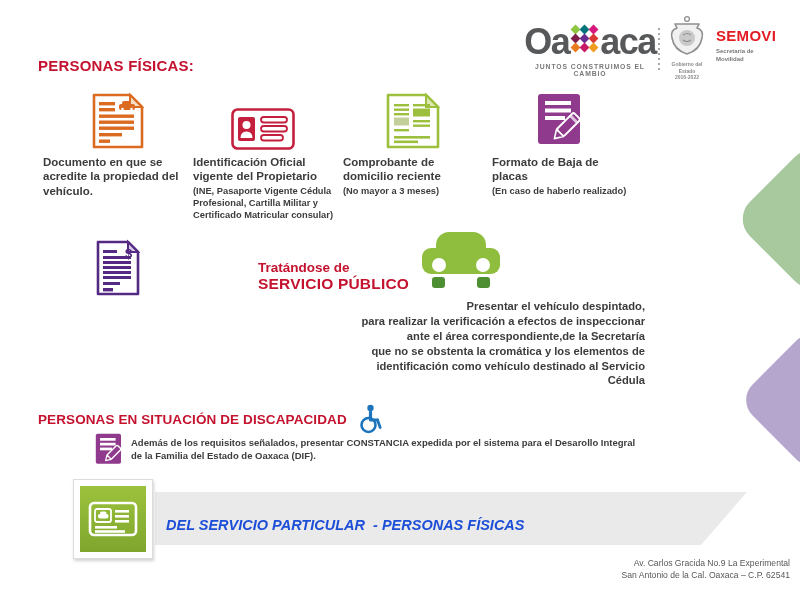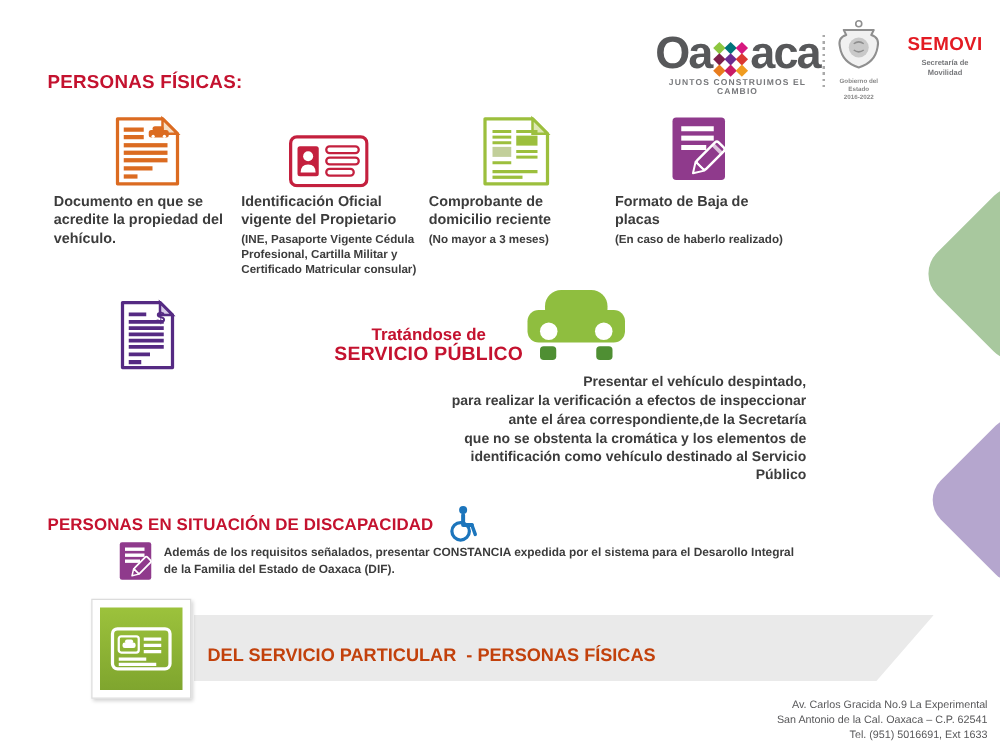--- a/index.html
+++ b/index.html
@@ -6,55 +6,55 @@
   .canvas{position:relative;width:800px;height:600px;background:#fff;overflow:hidden;
           font-family:"Liberation Sans", sans-serif;color:#3C3C3C;}
 
   
   .shape{position:absolute;transform:rotate(45deg);}
   .shape-green{left:756px;top:163px;width:112px;height:112px;background:#A8C89E;border-radius:24px;}
   .shape-purple{left:759px;top:347px;width:106px;height:106px;background:#B5A6CE;border-radius:22px;}
 
   
   .oaxaca{position:absolute;left:522px;top:24px;width:136px;text-align:center;}
-  .oaxaca .word{display:flex;align-items:flex-end;justify-content:center;line-height:1;}
+  .oaxaca .word{display:flex;align-items:flex-start;justify-content:center;line-height:1;}
   .oaxaca .word span{font-size:36px;font-weight:800;color:#57585A;letter-spacing:-1.5px;}
   .dmgrid{display:grid;grid-template-columns:repeat(3,9px);grid-auto-rows:9px;margin:0 2px;transform:translateY(1px);}
   .dmgrid i{width:7px;height:7px;margin:1px;transform:rotate(45deg);display:block;}
   .dmgrid i:nth-child(1){background:#8DC63F}.dmgrid i:nth-child(2){background:#00747A}
   .dmgrid i:nth-child(3){background:#D6187F}.dmgrid i:nth-child(4){background:#7E1F4B}
   .dmgrid i:nth-child(5){background:#6A2C91}.dmgrid i:nth-child(6){background:#DA3832}
   .dmgrid i:nth-child(7){background:#E87C1E}.dmgrid i:nth-child(8){background:#C81B67}
   .dmgrid i:nth-child(9){background:#F09C20}
   .oaxaca .tagline{margin-top:3px;font-size:6.8px;letter-spacing:0.9px;color:#77787B;font-weight:700;}
   .dotsep{position:absolute;left:658px;top:28px;height:44px;width:2px;
           background-image:repeating-linear-gradient(to bottom,#A9A9A9 0 2px,transparent 2px 5px);}
   .crest{position:absolute;left:663px;top:15px;width:48px;text-align:center;}
   .crest .cap{font-size:5px;color:#8A8A8A;line-height:1.3;font-weight:700;}
-  .semovi{position:absolute;left:716px;top:27px;width:80px;text-align:center;}
+  .semovi{position:absolute;left:716px;top:27px;width:80px;}
   .semovi .t{font-size:15px;font-weight:800;color:#E31B23;letter-spacing:0.3px;}
   .semovi .s{font-size:6px;color:#77787B;line-height:1.35;margin-top:3px;font-weight:700;}
 
   
   .h-red{position:absolute;font-weight:800;color:#C4122F;}
   .h-pf{left:38px;top:57px;font-size:15px;letter-spacing:0.2px;}
 
   
   .req-col{position:absolute;text-align:left;}
   .icon-wrap{height:62px;display:flex;align-items:flex-end;justify-content:center;margin-bottom:5px;}
   .req-title{font-size:11.5px;font-weight:700;line-height:1.25;}
   .req-note{font-size:9.3px;font-weight:700;line-height:1.3;margin-top:1px;}
   .col1{left:43px;top:88px;width:150px;}
   .col2{left:193px;top:88px;width:140px;}
   .col3{left:343px;top:88px;width:140px;}
   .col4{left:492px;top:88px;width:136px;}
 
   
   .receipt-col{left:40px;top:235px;width:155px;}
-  .sp-head{position:absolute;left:258px;top:260px;width:170px;text-align:center;}
+  .sp-head{position:absolute;left:258px;top:260px;width:170px;}
   .sp-head .l1{font-size:13.5px;font-weight:800;color:#C4122F;}
   .sp-head .l2{font-size:15.5px;font-weight:800;color:#C4122F;letter-spacing:0.2px;}
   .car-wrap{position:absolute;left:420px;top:230px;}
   .sp-par{position:absolute;left:225px;top:299px;width:420px;text-align:right;
           font-size:11.2px;font-weight:700;line-height:1.33;}
 
   
   .disc-head{position:absolute;left:38px;top:404px;display:flex;align-items:center;}
   .disc-head .txt{font-size:13.5px;font-weight:700;color:#C4122F;letter-spacing:0.1px;}
   .disc-head svg{margin-left:10px;}
@@ -62,21 +62,21 @@
   .dif-text{position:absolute;left:131px;top:437px;font-size:9.5px;font-weight:700;line-height:1.35;}
 
   
   .banner-bar{position:absolute;left:155px;top:492px;width:592px;height:53px;background:#EAEAEA;
               clip-path:polygon(0 0,100% 0,calc(100% - 46px) 100%,0 100%);}
   .banner-icon{position:absolute;left:73px;top:479px;width:80px;height:80px;background:#fff;
                border:1px solid #DCDCDC;box-shadow:1px 2px 3px rgba(0,0,0,0.18);box-sizing:border-box;}
   .banner-icon .green{position:absolute;inset:6px;background:linear-gradient(#9CC23C,#7FA52E);
                       display:flex;align-items:center;justify-content:center;}
   .banner-title{position:absolute;left:166px;top:495px;font-size:17px;font-weight:800;color:#58595B;letter-spacing:0.2px;}
-  .banner-subtitle{position:absolute;left:166px;top:517px;font-size:14.5px;font-weight:800;color:#c2410c;white-space:pre;}
+  .banner-subtitle{position:absolute;left:166px;top:517px;font-size:14.5px;font-weight:800;color:#1d4ed8;white-space:pre;font-style:italic;}
 
   
   .address{position:absolute;right:10px;top:557px;text-align:right;font-size:8.6px;
            color:#58585A;line-height:1.4;font-weight:400;}
 </style>
 </head>
 <body>
 
 <div class="canvas">
 
@@ -237,21 +237,21 @@
       <rect x="57" y="47" width="13" height="11" rx="3" fill="#4F8F33"></rect>
     </svg>
   </div>
 
   <div class="sp-par">
     <div>Presentar el vehículo despintado,</div>
     <div>para realizar la verificación a efectos de inspeccionar</div>
     <div>ante el área correspondiente,de la Secretaría</div>
     <div>que no se obstenta la cromática y los elementos de</div>
     <div>identificación como vehículo destinado al Servicio</div>
-    <div>Público</div>
+    <div>Cédula</div>
   </div>
 
   <div class="disc-head">
     <span class="txt">PERSONAS EN SITUACIÓN DE DISCAPACIDAD</span>
     <svg width="26" height="30" viewBox="0 0 26 30">
       <circle cx="13.5" cy="4" r="3.2" fill="#1C75BC"></circle>
       <path d="M13.5 8 V16 H20.5" fill="none" stroke="#1C75BC" stroke-width="3.2" stroke-linecap="round" stroke-linejoin="round"></path>
       <path d="M20.5 16 L23.2 23.5" fill="none" stroke="#1C75BC" stroke-width="2.8" stroke-linecap="round"></path>
       <circle cx="11.5" cy="21" r="7" fill="none" stroke="#1C75BC" stroke-width="2.6"></circle>
     </svg>
@@ -288,16 +288,15 @@
         <rect x="7" y="25" width="22" height="2.6" fill="#fff"></rect>
         <rect x="7" y="29.2" width="30" height="2.6" fill="#fff"></rect>
       </svg>
     </div>
   </div>
   <div class="banner-subtitle">DEL SERVICIO PARTICULAR  - PERSONAS FÍSICAS</div>
 
   <div class="address">
     <div>Av. Carlos Gracida No.9 La Experimental</div>
     <div>San Antonio de la Cal. Oaxaca – C.P. 62541</div>
-    <div>Tel. (951) 5016691, Ext 1633</div>
   </div>
 
 </div>
 
 </body></html>

